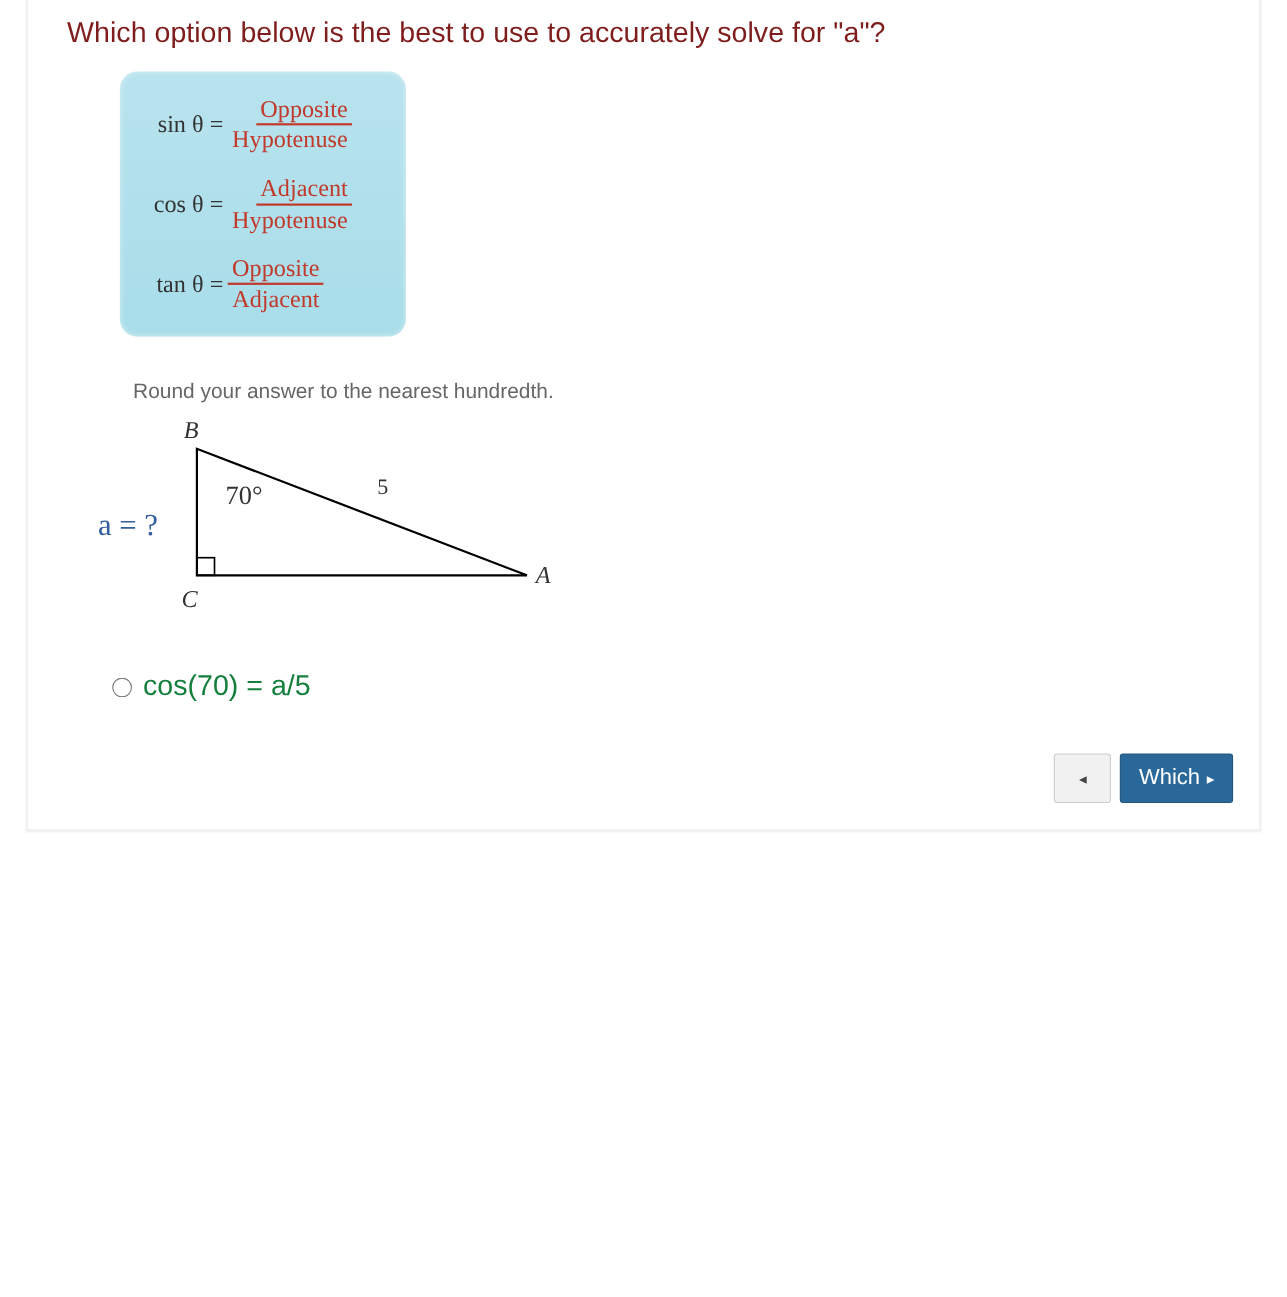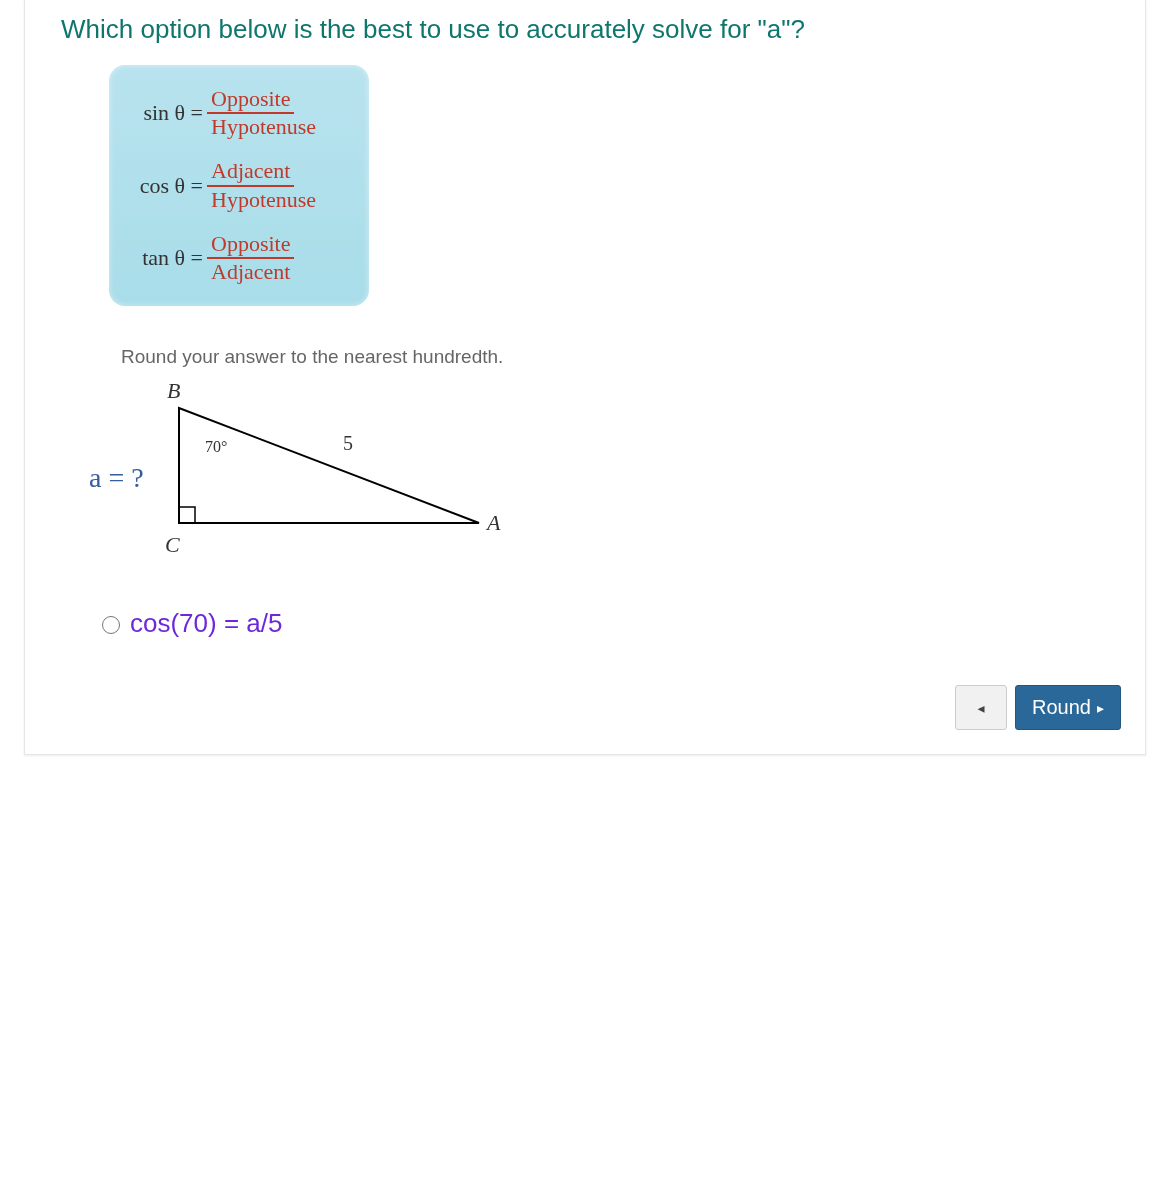--- a/index.html
+++ b/index.html
@@ -16,21 +16,21 @@
   }
   .question-panel {
     border: 1px solid #e6e6e6;
     border-top: none;
     margin: 0 24px;
     box-shadow: 0 1px 2px rgba(0,0,0,0.08);
     padding-bottom: 24px;
   }
   .question-text {
     font-size: 26px;
-    color: #0f766e;
+    color: #7f1d1d;
     padding: 14px 36px 20px 36px;
   }
   .formula-card {
     margin-left: 84px;
     width: 260px;
     background: linear-gradient(#b8e3ee, #a8dde9);
     border-radius: 16px;
     padding: 14px 16px 18px 16px;
     box-shadow: inset 0 0 6px rgba(255,255,255,0.5);
   }
@@ -44,21 +44,21 @@
     font-family: "Comic Sans MS", "Segoe Script", cursive;
     font-size: 22px;
     color: #333;
     width: 82px;
     text-align: right;
     padding-right: 4px;
   }
   .fraction {
     display: inline-flex;
     flex-direction: column;
-    align-items: flex-start;
+    align-items: flex-end;
     font-family: "Comic Sans MS", "Segoe Script", cursive;
     font-size: 22px;
     color: #c0392b;
   }
   .fraction .num {
     border-bottom: 2px solid #c0392b;
     padding: 0 4px 1px 4px;
     line-height: 1.1;
   }
   .fraction .den {
@@ -86,39 +86,39 @@
     color: #355e9e;
   }
   .tri-svg {
     position: absolute;
     left: 80px;
     top: 20px;
   }
   .vertex-b { position: absolute; left: 78px; top: 0px; font-size: 22px; font-style: italic; font-family: "Times New Roman", serif; }
   .vertex-c { position: absolute; left: 76px; top: 154px; font-size: 22px; font-style: italic; font-family: "Times New Roman", serif; }
   .vertex-a { position: absolute; left: 398px; top: 132px; font-size: 22px; font-style: italic; font-family: "Times New Roman", serif; }
-  .angle-70 { position: absolute; left: 116px; top: 60px; font-size: 16px; font-family: "Times New Roman", serif; }
+  .angle-70 { position: absolute; left: 116px; top: 60px; font-size: 24px; font-family: "Times New Roman", serif; }
   .side-5  { position: absolute; left: 254px; top: 54px; font-size: 20px; font-family: "Times New Roman", serif; }
 
   .options {
     margin: 30px 0 0 72px;
   }
   .option-row {
     display: flex;
     align-items: center;
     margin: 16px 0;
   }
   .option-row input[type=radio] {
     width: 18px;
     height: 18px;
     margin-right: 10px;
   }
   .option-label {
     font-size: 26px;
-    color: #6d28d9;
+    color: #15803d;
   }
   .nav-footer {
     display: flex;
     justify-content: flex-end;
     gap: 8px;
     padding: 30px 24px 0 0;
   }
   .btn {
     font-size: 20px;
     padding: 10px 16px;
@@ -194,19 +194,19 @@
         <input type="radio" name="answer" style="">
         <span class="option-label">cos(70) = a/5</span>
       </label>
     </div>
 
     <div class="nav-footer">
       <button class="btn btn-prev">
         <span class="tri-arrow">◂</span>
       </button>
       <button class="btn btn-next">
-        <span>Round</span>
+        <span>Which</span>
         <span class="tri-arrow">▸</span>
       </button>
     </div>
 
   </div>
 </div>
 
 </body></html>

